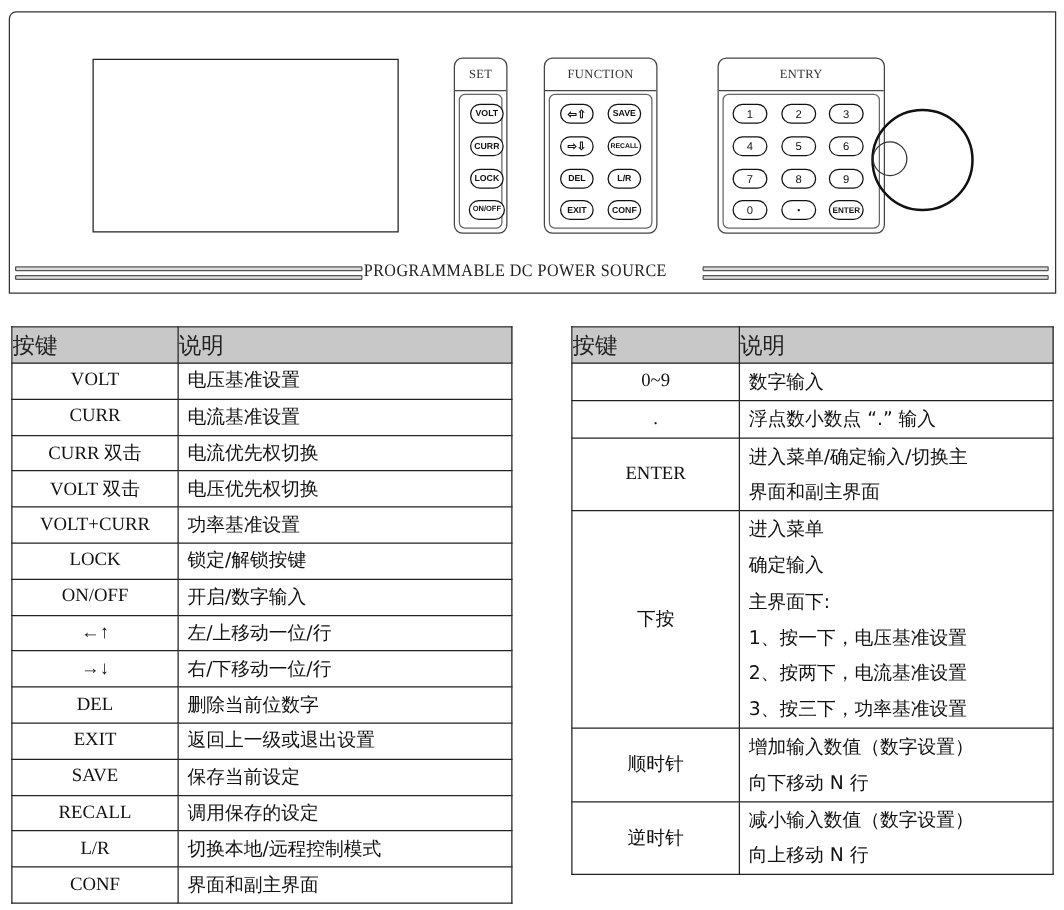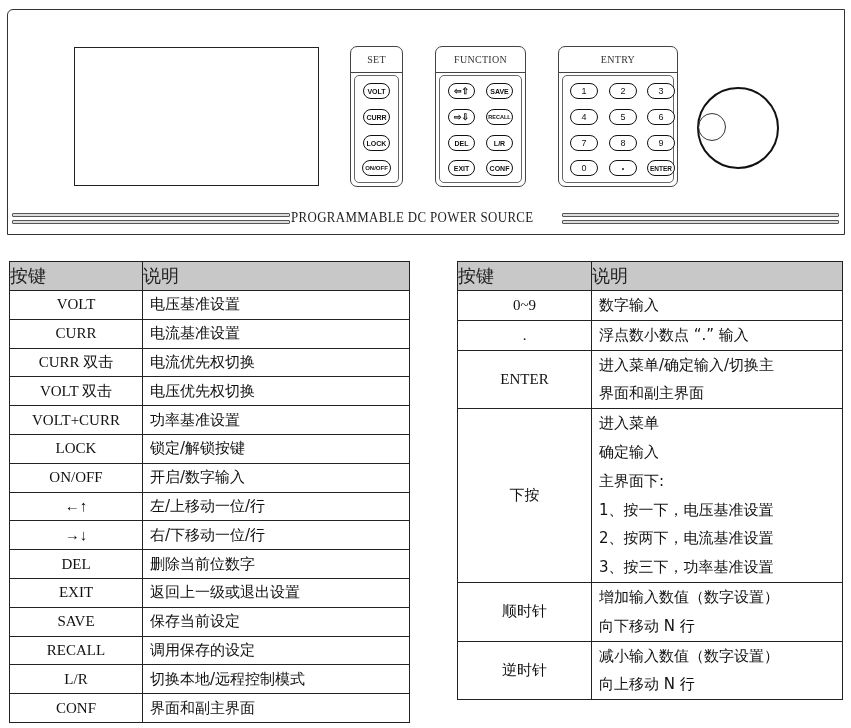--- a/index.html
+++ b/index.html
@@ -61,21 +61,21 @@
   td.d .ln { display: block; line-height: 28.8px; }
   #tbl-left { left: 9px; top: 261px; width: 400px; }
   #tbl-right { left: 457px; top: 261px; width: 385px; }
 </style>
 </head>
 <body>
 
 <div class="panel"></div>
 <div class="screen"></div>
 
-<div class="group" style="left:350px; width:53px;">
+<div class="group" style="left:363px; width:43px;">
   <div class="ghead">SET</div>
   <div class="gbody"></div>
   <div class="key" style="left:12px; top:36px; width:27px;">VOLT</div>
   <div class="key" style="left:12px; top:62px; width:27px;">CURR</div>
   <div class="key" style="left:12px; top:88px; width:27px;">LOCK</div>
   <div class="key" style="left:11px; top:113px; width:29px; font-size:6px;">ON/OFF</div>
 </div>
 
 <div class="group" style="left:435px; width:91px;">
   <div class="ghead">FUNCTION</div>
@@ -83,21 +83,21 @@
   <div class="key" style="left:12px; top:36px; width:27px; font-size:9px;">⇦⇧</div>
   <div class="key" style="left:50px; top:36px; width:27px;">SAVE</div>
   <div class="key" style="left:12px; top:62px; width:27px; font-size:9px;">⇨⇩</div>
   <div class="key" style="left:50px; top:62px; width:27px; font-size:5.5px;">RECALL</div>
   <div class="key" style="left:12px; top:88px; width:27px;">DEL</div>
   <div class="key" style="left:50px; top:88px; width:27px;">L/R</div>
   <div class="key" style="left:12px; top:113px; width:27px;">EXIT</div>
   <div class="key" style="left:50px; top:113px; width:27px;">CONF</div>
 </div>
 
-<div class="group" style="left:558px; width:120px;">
+<div class="group" style="left:574px; width:134px;">
   <div class="ghead">ENTRY</div>
   <div class="gbody"></div>
   <div class="key num" style="left:11px; top:36px; width:28px;">1</div>
   <div class="key num" style="left:50px; top:36px; width:28px;">2</div>
   <div class="key num" style="left:88px; top:36px; width:28px;">3</div>
   <div class="key num" style="left:11px; top:62px; width:28px;">4</div>
   <div class="key num" style="left:50px; top:62px; width:28px;">5</div>
   <div class="key num" style="left:88px; top:62px; width:28px;">6</div>
   <div class="key num" style="left:11px; top:88px; width:28px;">7</div>
   <div class="key num" style="left:50px; top:88px; width:28px;">8</div>

